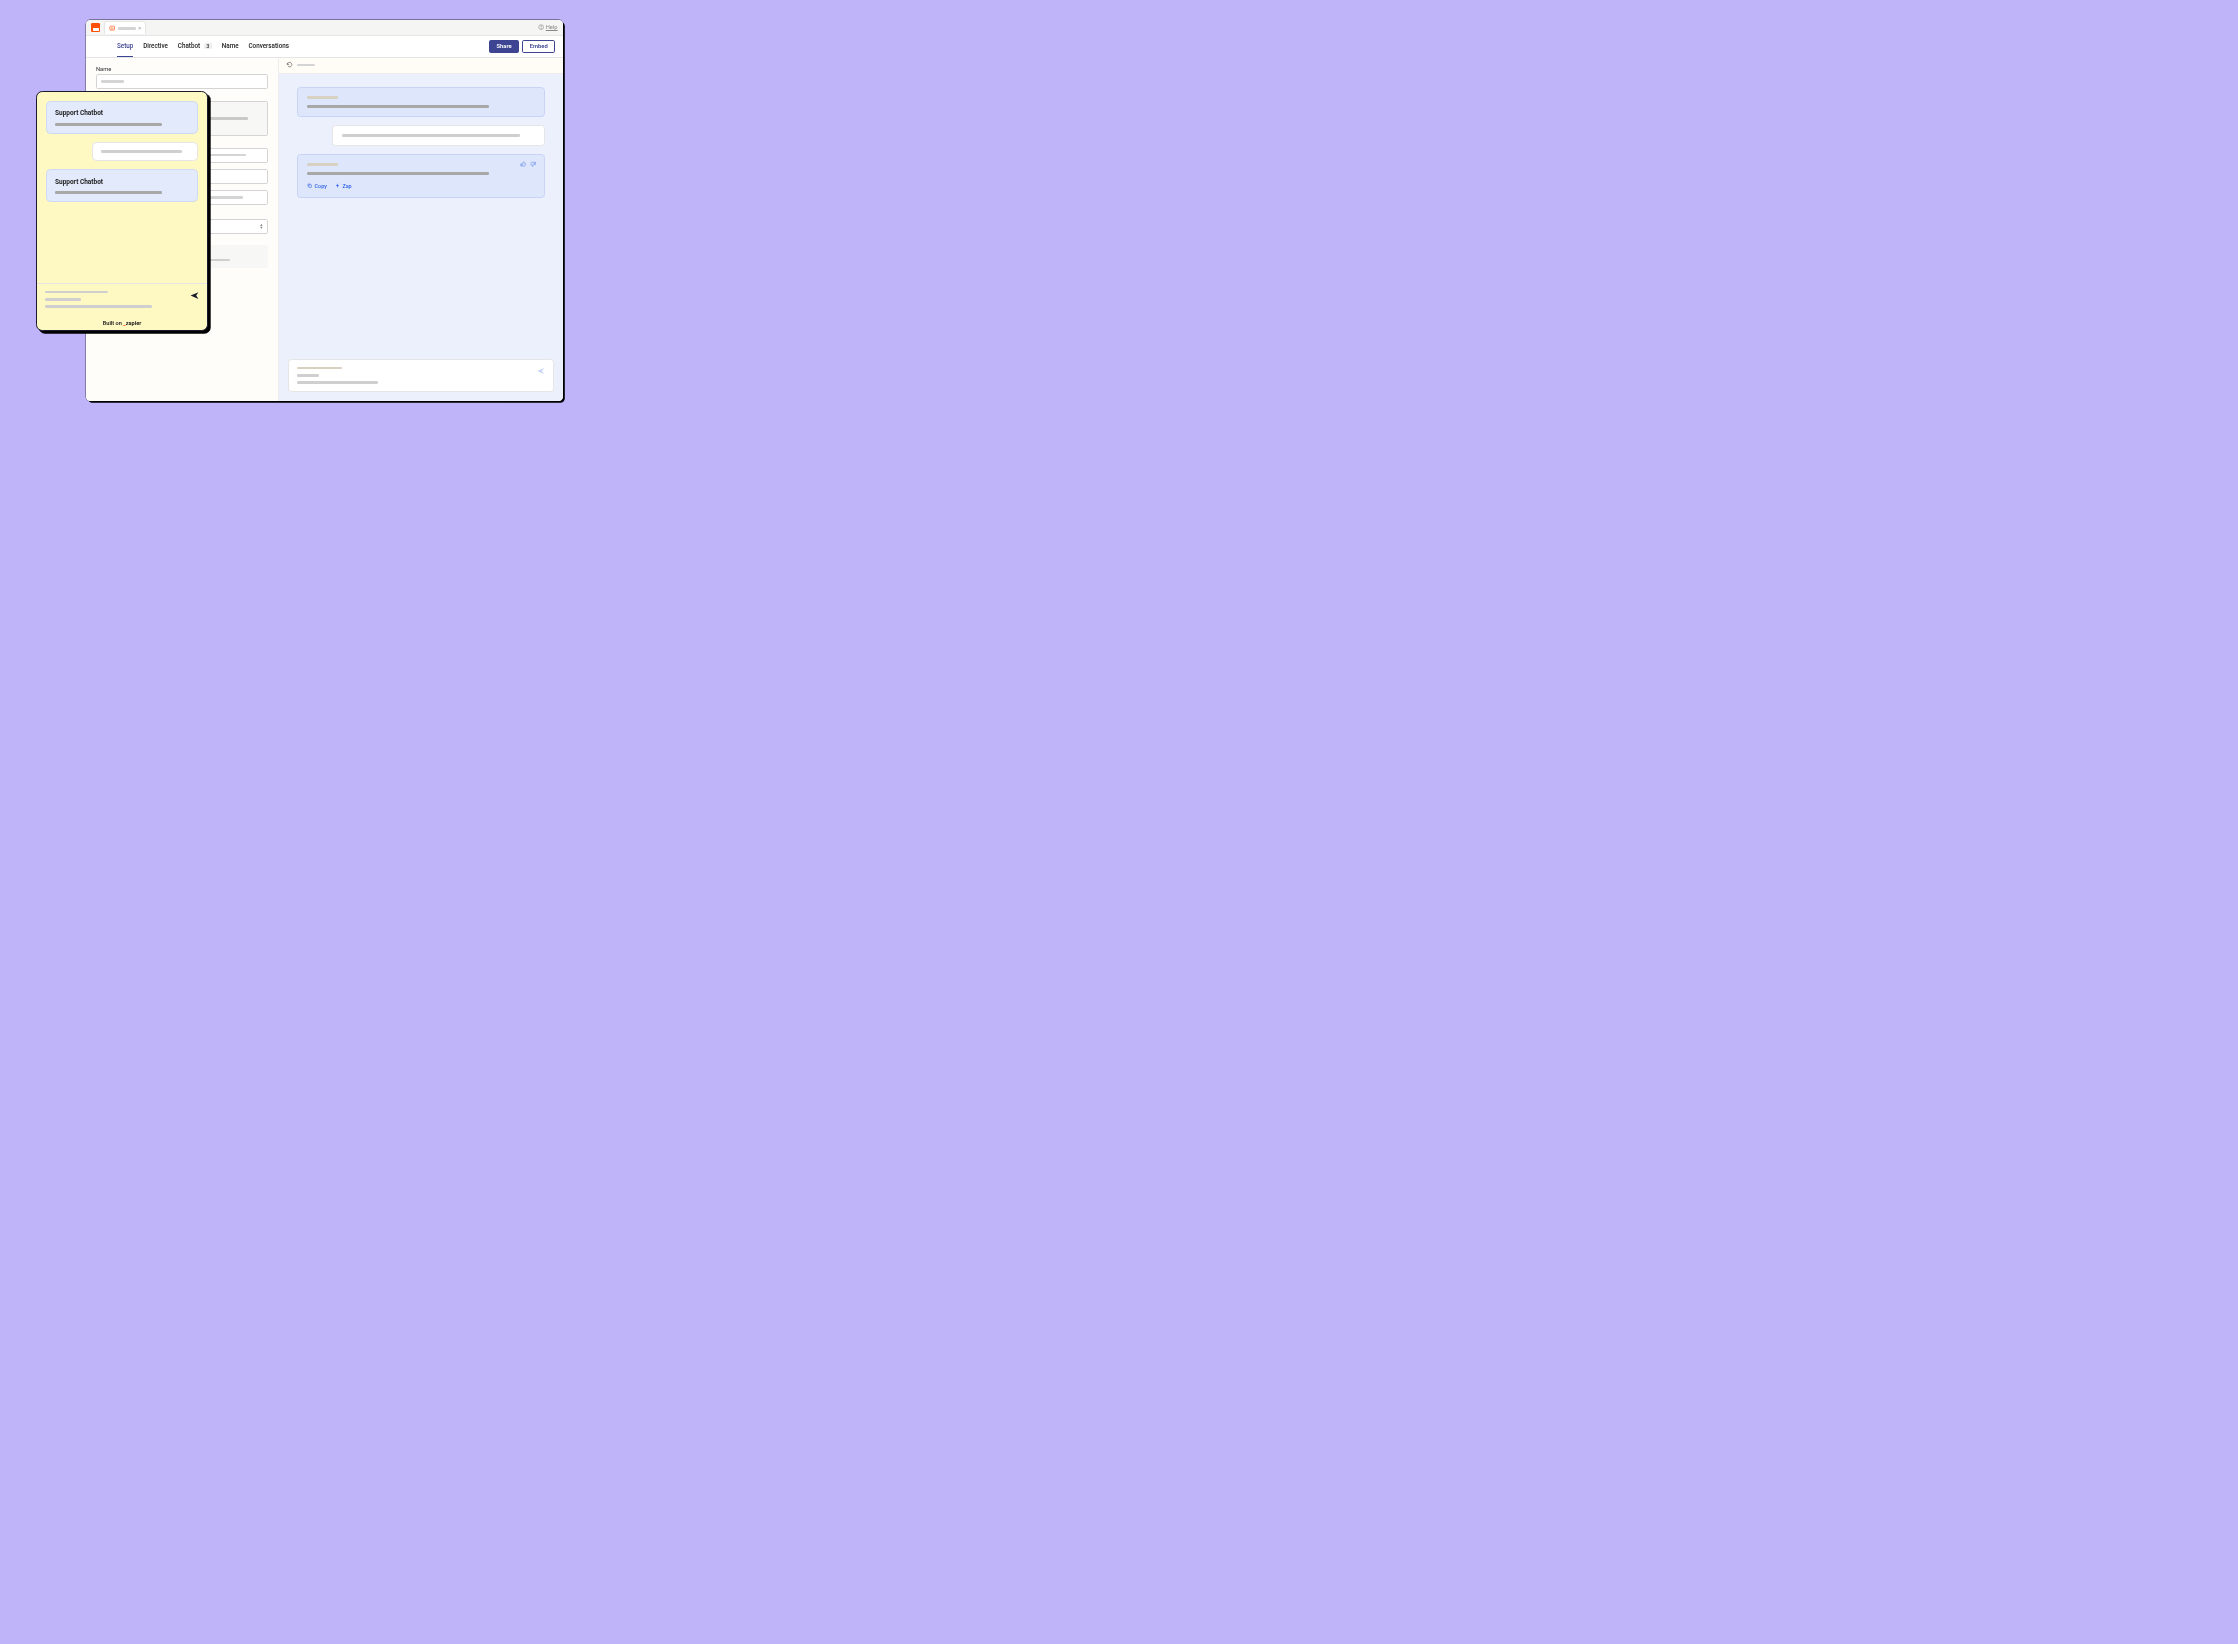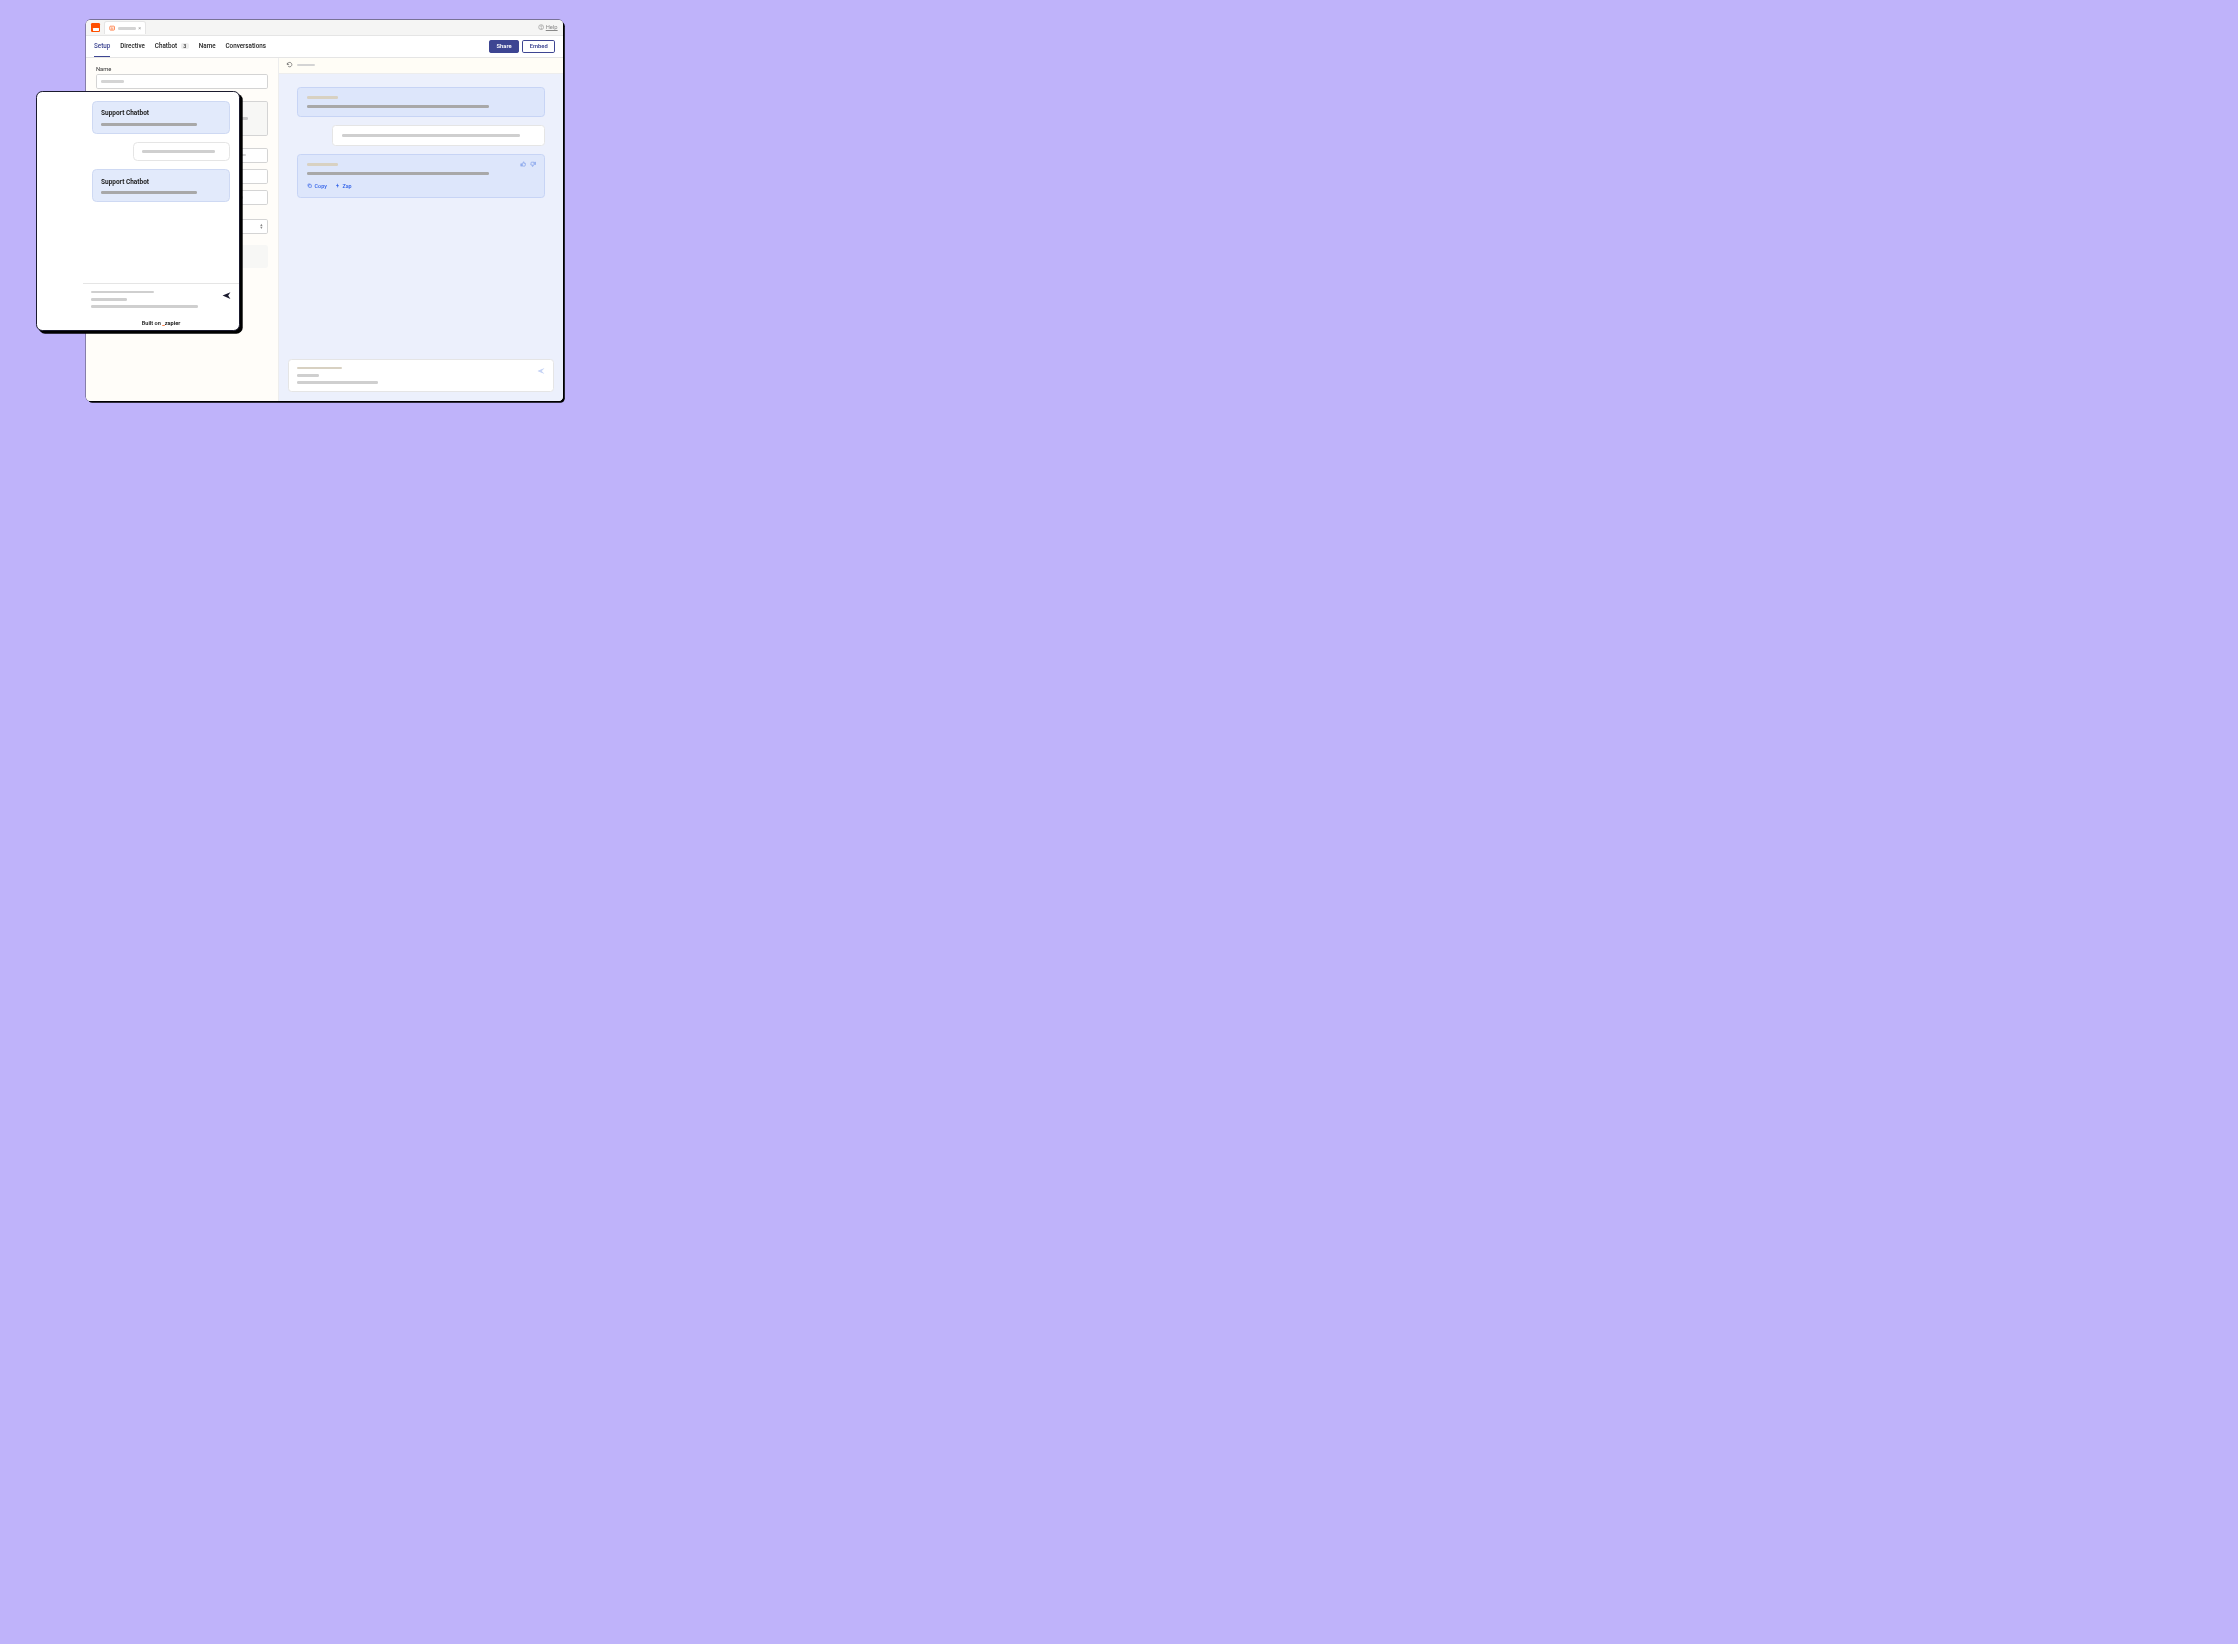--- a/index.html
+++ b/index.html
@@ -95,20 +95,21 @@
   }
   .nav-tabs { display: flex; gap: 9.9px; }
   .nav-tab {
     font-size: 6.3px; font-weight: 500; color: #222;
     padding: 6.3px 0; cursor: pointer; position: relative;
   }
   .nav-tab.active {
     color: #3D4592;
     border-bottom: 1.3px solid #3D4592;
     margin-bottom: -0.4px;
+    margin-left: 23px;
   }
   .nav-tab .badge {
     display: inline-block;
     background: #EEE;
     border-radius: 1.8px;
     padding: 0.4px 2.7px;
     font-size: 5.4px;
     margin-left: 1.8px;
     color: #333;
   }
@@ -207,29 +208,28 @@
   }
   .send-icon {
     position: absolute; right: 8px; top: 7.2px;
     color: #C7D4F5;
   }
   
   .widget {
     position: absolute;
     left: 36px;
     top: 91px;
-    width: 204px;
+    width: 172px;
     height: 240px;
-    background: #ffffff;
+    background: #fef9c3;
     border: 0.9px solid #1A1A2E;
     border-radius: 6.3px;
     box-shadow: 2.7px 2.7px 0 0 #000;
     display: flex; flex-direction: column;
     overflow: hidden;
-    padding-left: 46px;
   }
   .widget-body {
     flex: 1;
     padding: 9px;
     display: flex; flex-direction: column; gap: 8px;
     overflow: hidden;
   }
   .widget-bubble {
     border-radius: 4.5px;
     padding: 7.2px 8px;

